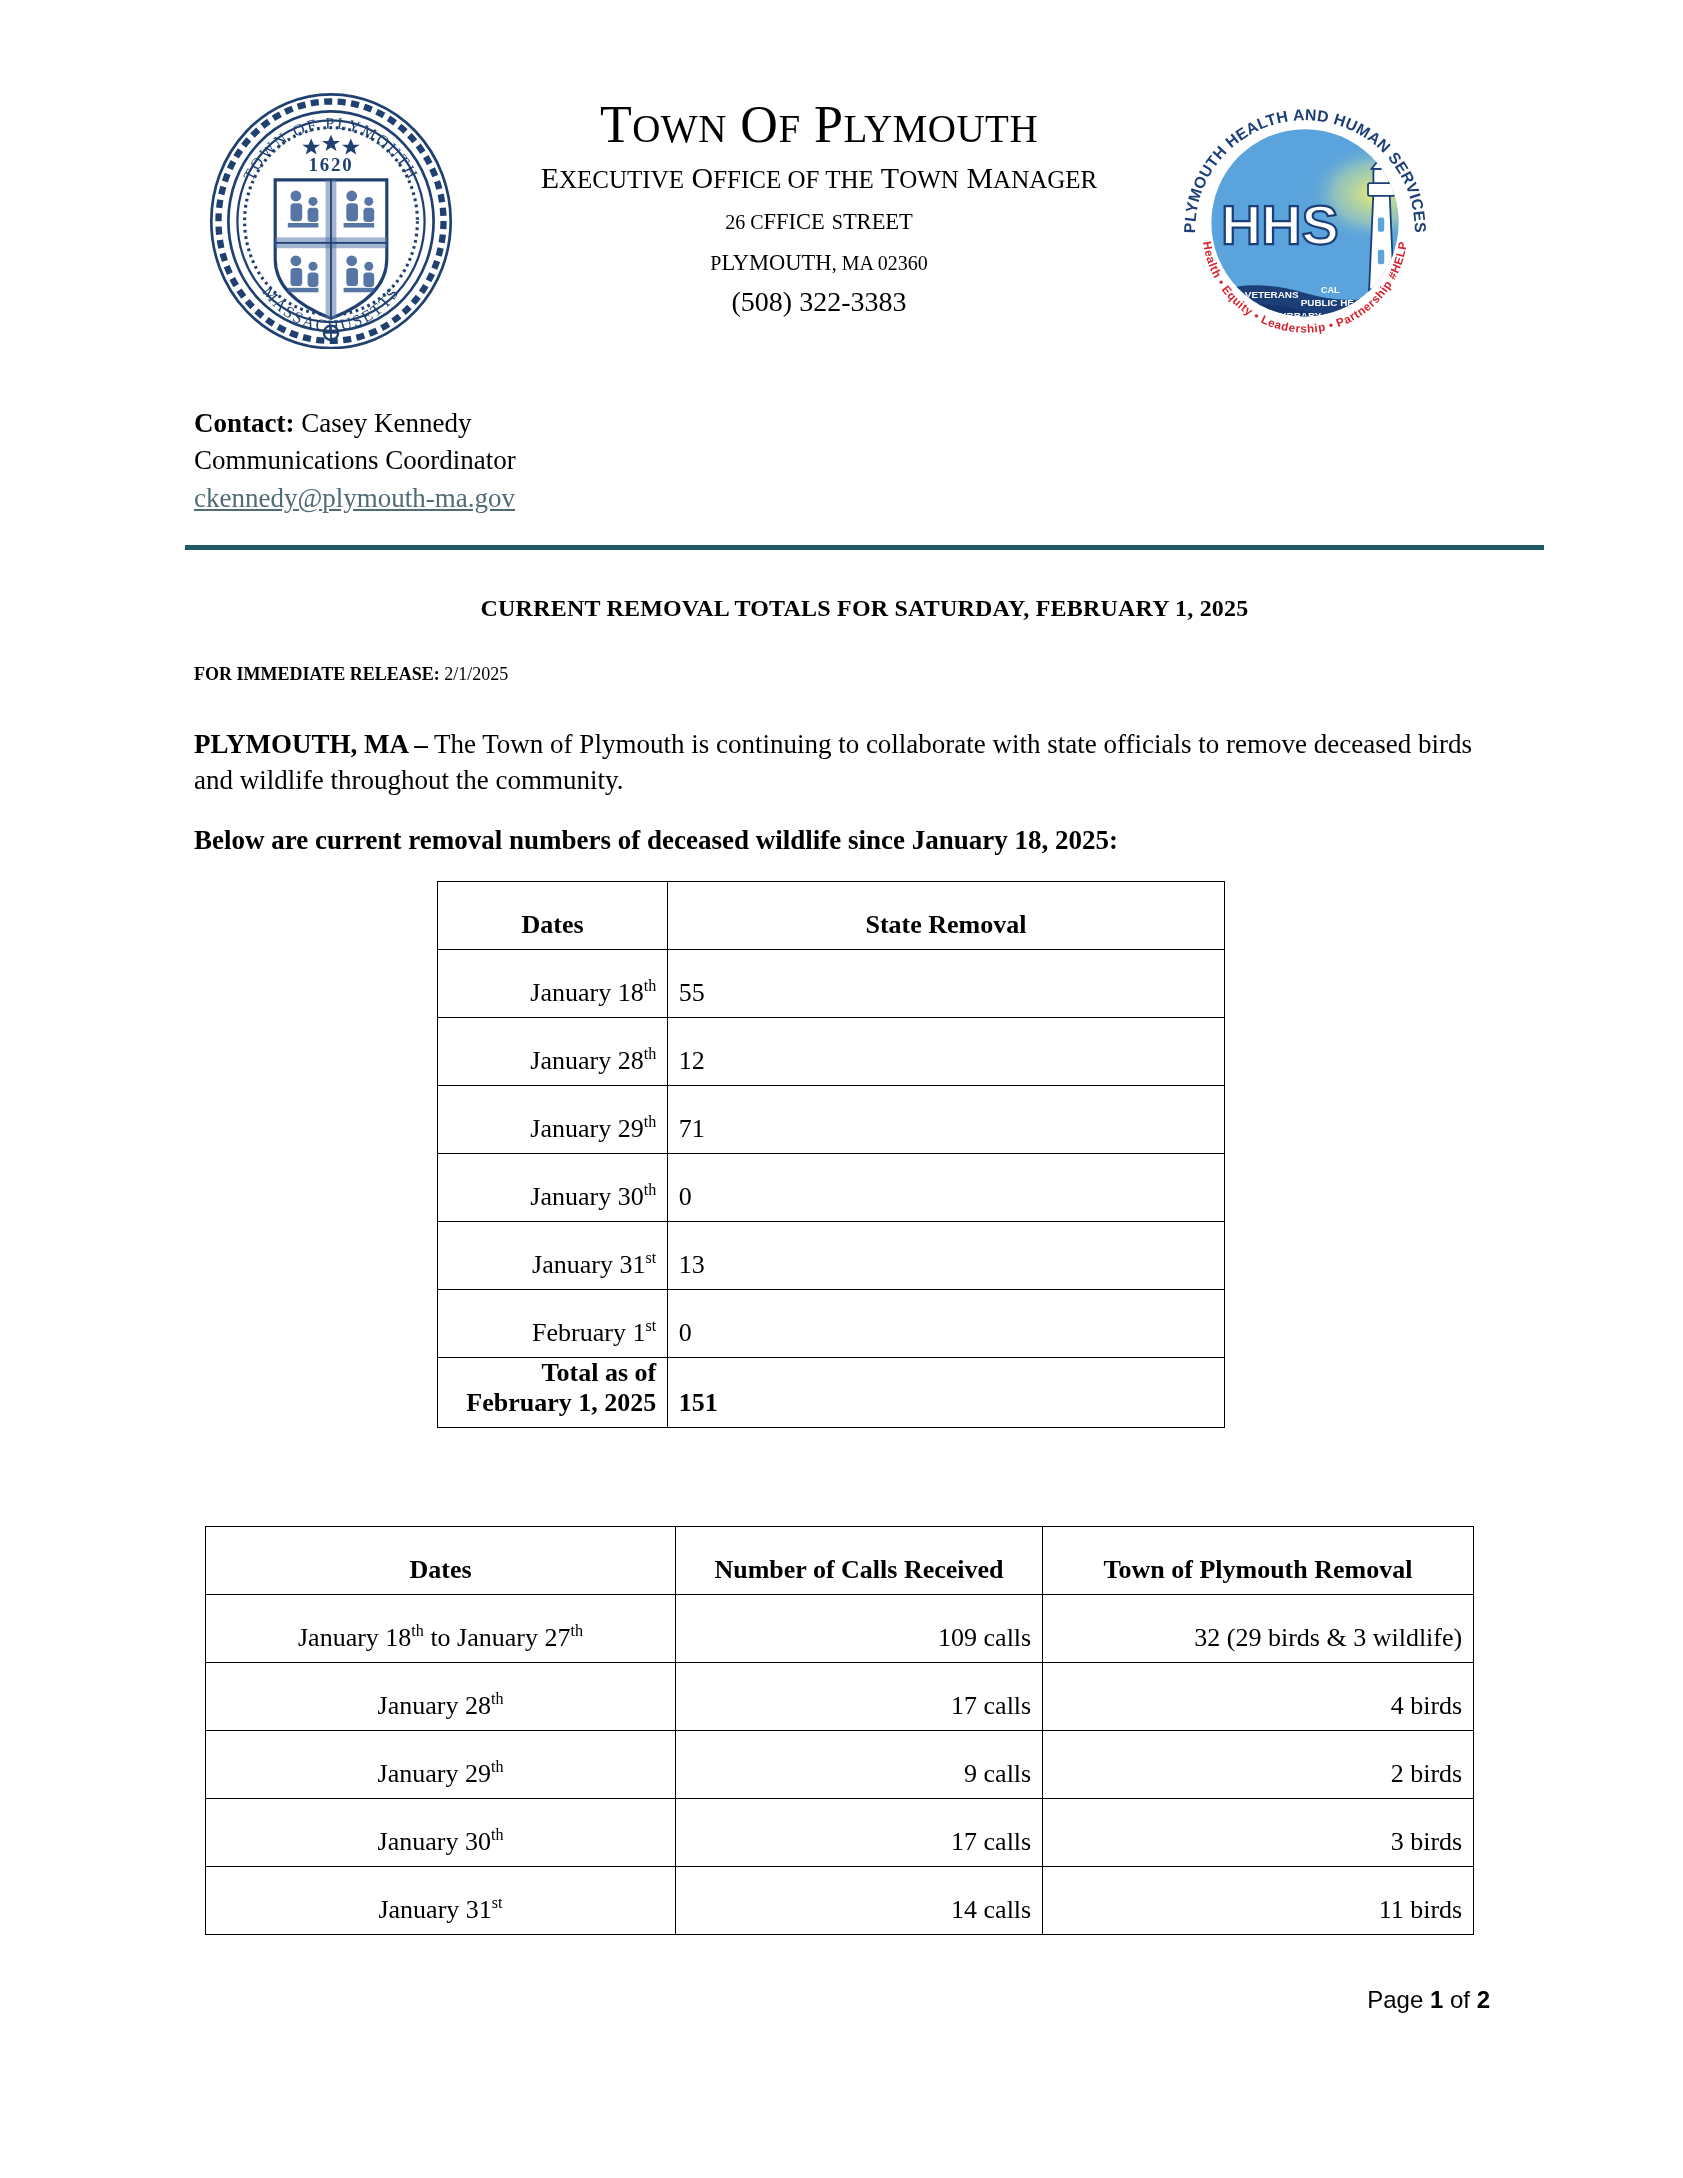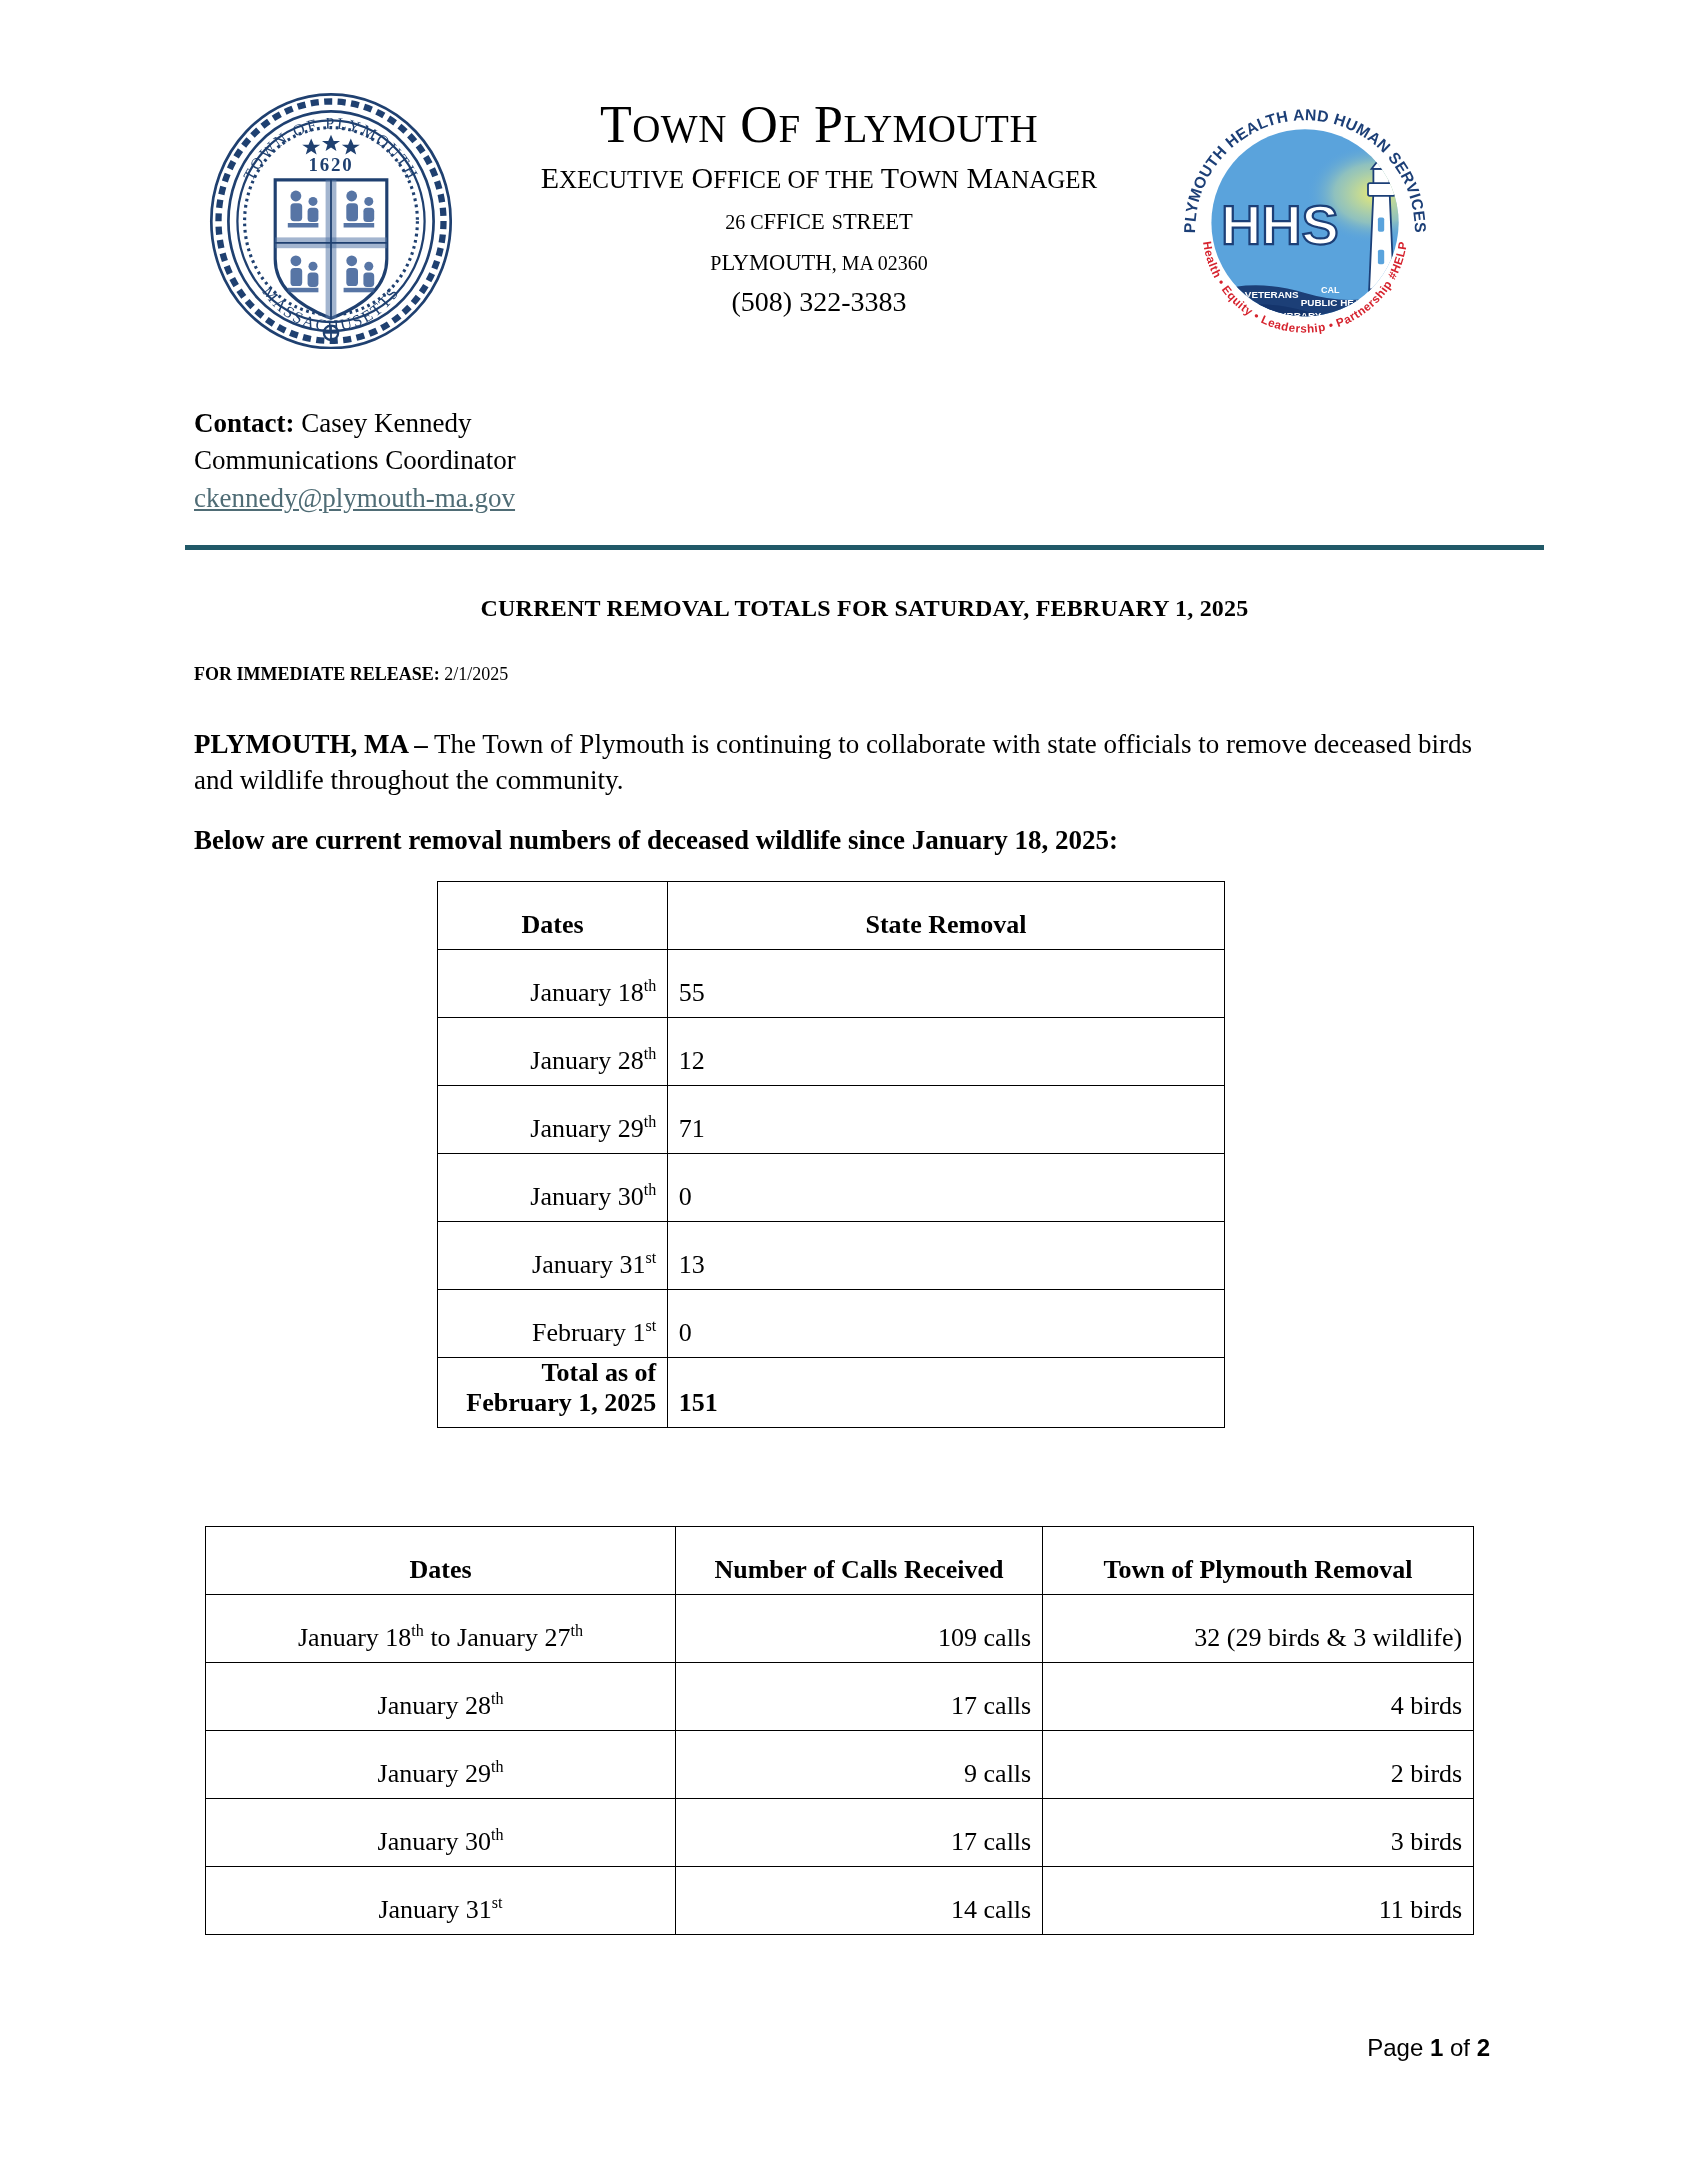--- a/index.html
+++ b/index.html
@@ -200,21 +200,20 @@
 
   
   .footer {
     position: absolute;
     left: 194px;
     top: 1986px;
     width: 1296px;
     text-align: right;
     font-family: "Liberation Sans", "DejaVu Sans", sans-serif;
     font-size: 24px;
-    margin-top: 48px;
   }
   .footer b { font-weight: bold; }
 
   
   .seal-txt {
     font-family: "Liberation Serif", "DejaVu Serif", serif;
     fill: #1F4070;
   }
 </style>
 </head>

